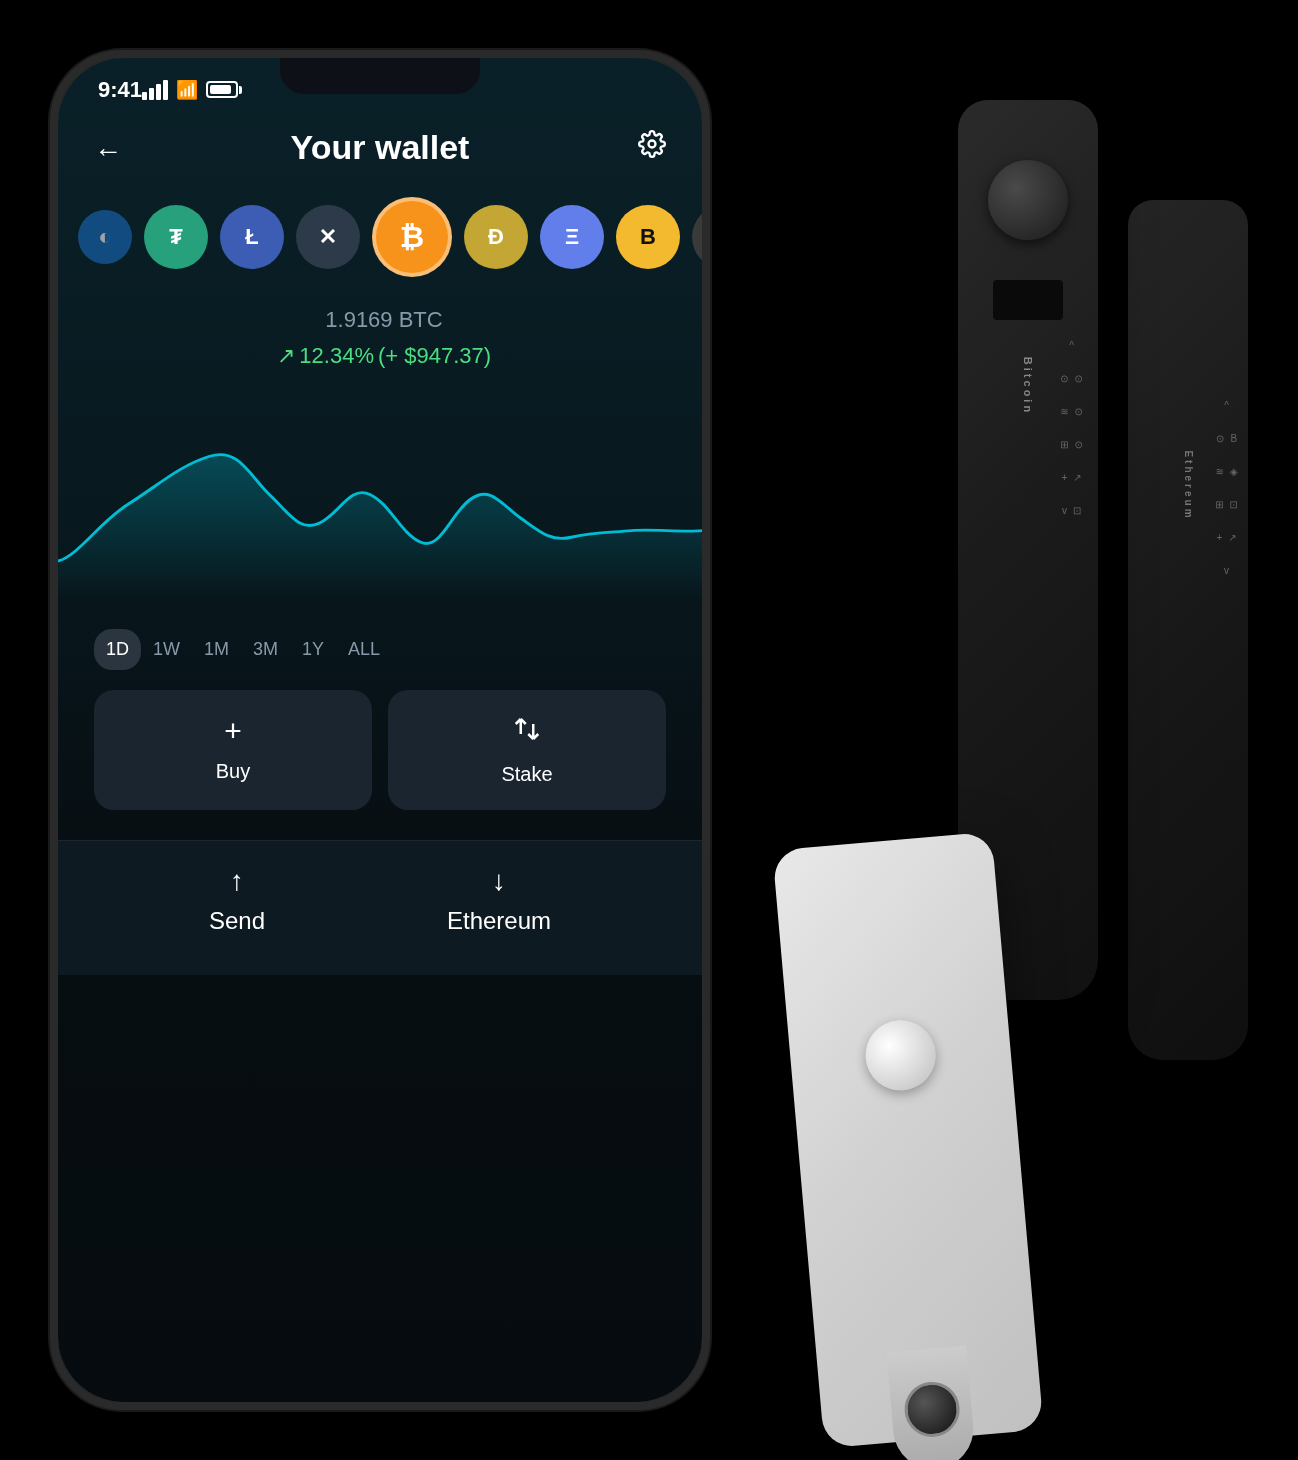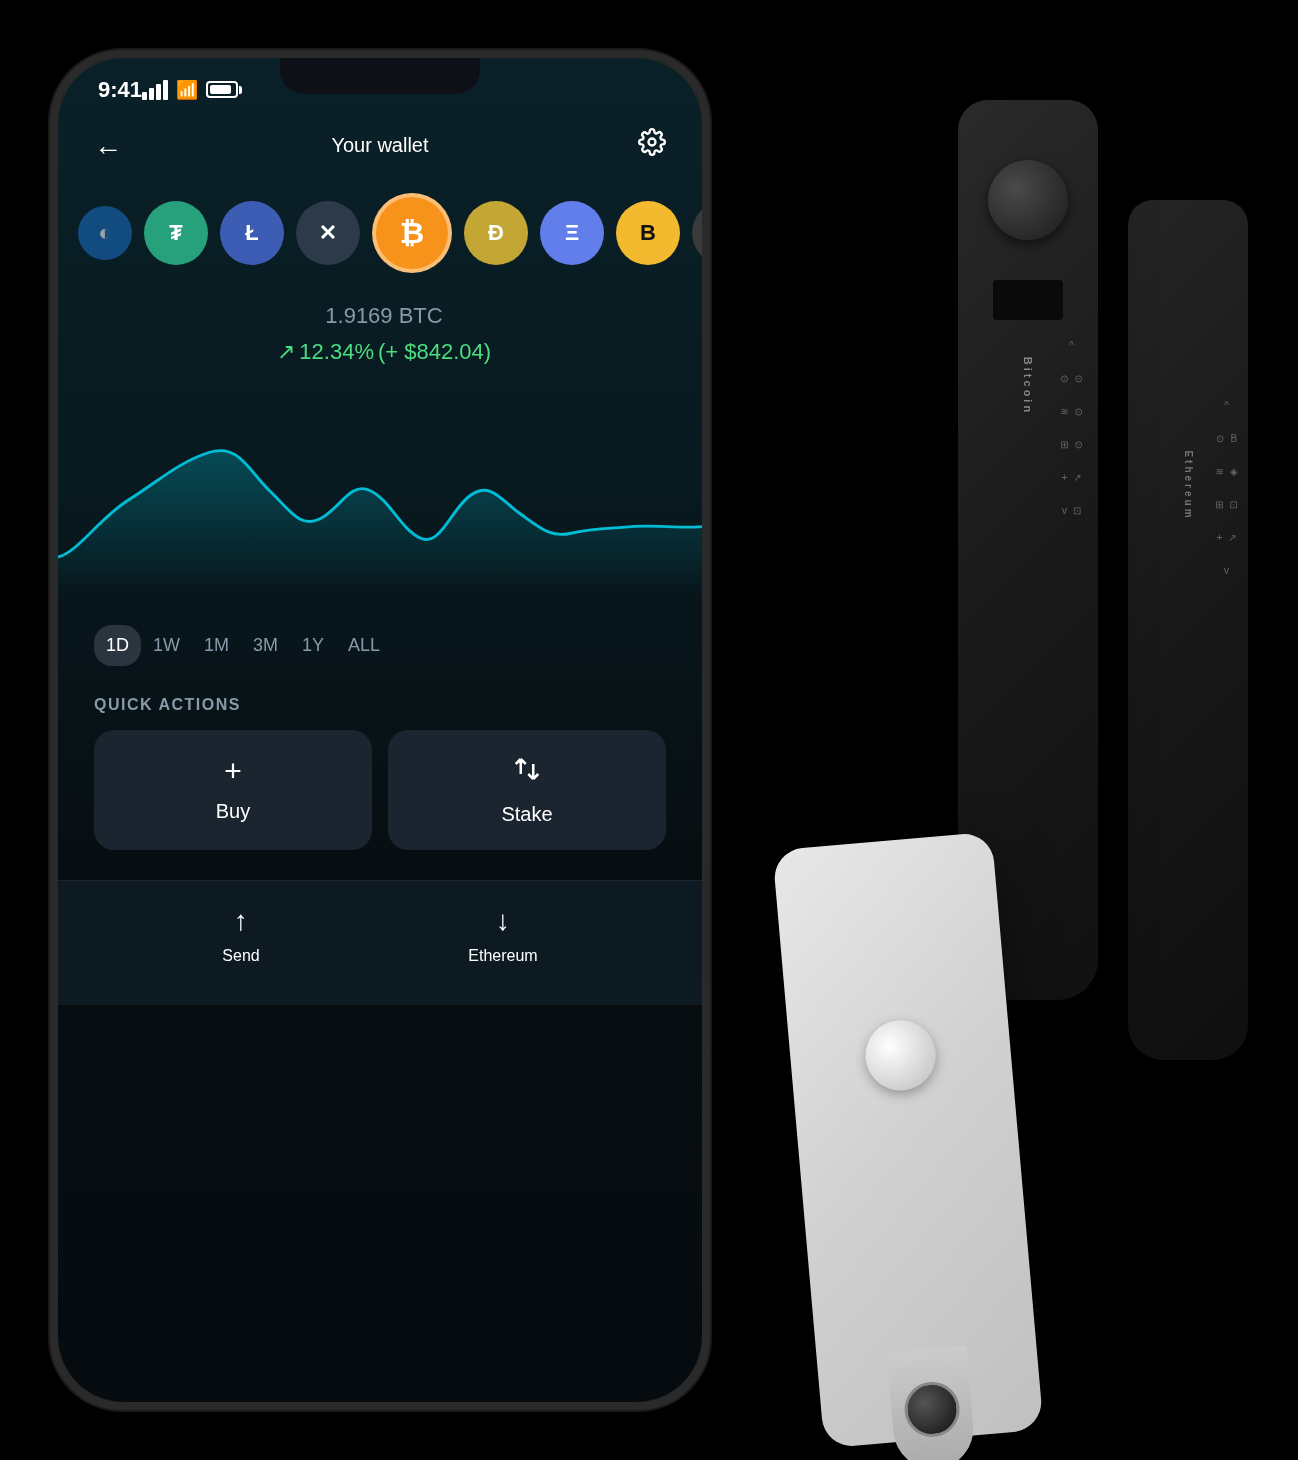--- a/index.html
+++ b/index.html
@@ -144,22 +144,22 @@
     }
 
     .back-btn {
       color: #fff;
       font-size: 28px;
       cursor: pointer;
     }
 
     .header-title {
       color: #fff;
-      font-size: 20px;
-      font-weight: 400;
+      font-size: 34px;
+      font-weight: 700;
     }
 
     .settings-btn {
       color: #fff;
       font-size: 26px;
       cursor: pointer;
     }
 
     
     .coin-row {
@@ -313,21 +313,21 @@
       border: none;
     }
 
     .bottom-icon {
       font-size: 28px;
       color: #fff;
     }
 
     .bottom-label {
       color: #fff;
-      font-size: 16px;
+      font-size: 24px;
       font-weight: 500;
     }
 
     
     .device-black-1 {
       position: absolute;
       right: 200px;
       top: 100px;
       width: 140px;
       height: 900px;
@@ -562,21 +562,21 @@
         <div class="coin-bubble" style="background:#627eea;">Ξ</div>
         <div class="coin-bubble" style="background:#f3ba2f; color:#111;">B</div>
         <div class="coin-bubble" style="background:#3a3a3a;">A</div>
       </div>
 
       <div class="balance-section">
         <div class="btc-amount">1.9169 BTC</div>
         <div class="percent-change">
           <span>↗</span>
           <span>12.34%</span>
-          <span>(<span>+ $842.04</span>)</span>
+          <span>(<span>+ $947.37</span>)</span>
         </div>
       </div>
 
       <div class="chart-container">
         <svg viewBox="0 0 640 200" preserveAspectRatio="none">
           <defs>
             <linearGradient id="chartGrad" x1="0" y1="0" x2="0" y2="1">
               <stop offset="0%" stop-color="#00bcd4" stop-opacity="0.3"></stop>
               <stop offset="100%" stop-color="#00bcd4" stop-opacity="0"></stop>
             </linearGradient>
@@ -588,21 +588,20 @@
 
       <div class="time-filters">
         <button class="time-btn active">1D</button>
         <button class="time-btn">1W</button>
         <button class="time-btn">1M</button>
         <button class="time-btn">3M</button>
         <button class="time-btn">1Y</button>
         <button class="time-btn">ALL</button>
       </div>
 
-      <div class="quick-actions-label">QUICK ACTIONS</div>
       <div class="action-buttons">
         <button class="action-btn">
           <span class="action-icon">+</span>
           <span class="action-label">Buy</span>
         </button>
         <button class="action-btn">
           <span class="action-icon">
             <svg width="30" height="30" viewBox="0 0 24 24" fill="none" stroke="#fff" stroke-width="2">
               <path d="M7 16V4m0 0L3 8m4-4l4 4M17 8v12m0 0l4-4m-4 4l-4-4"></path>
             </svg>

